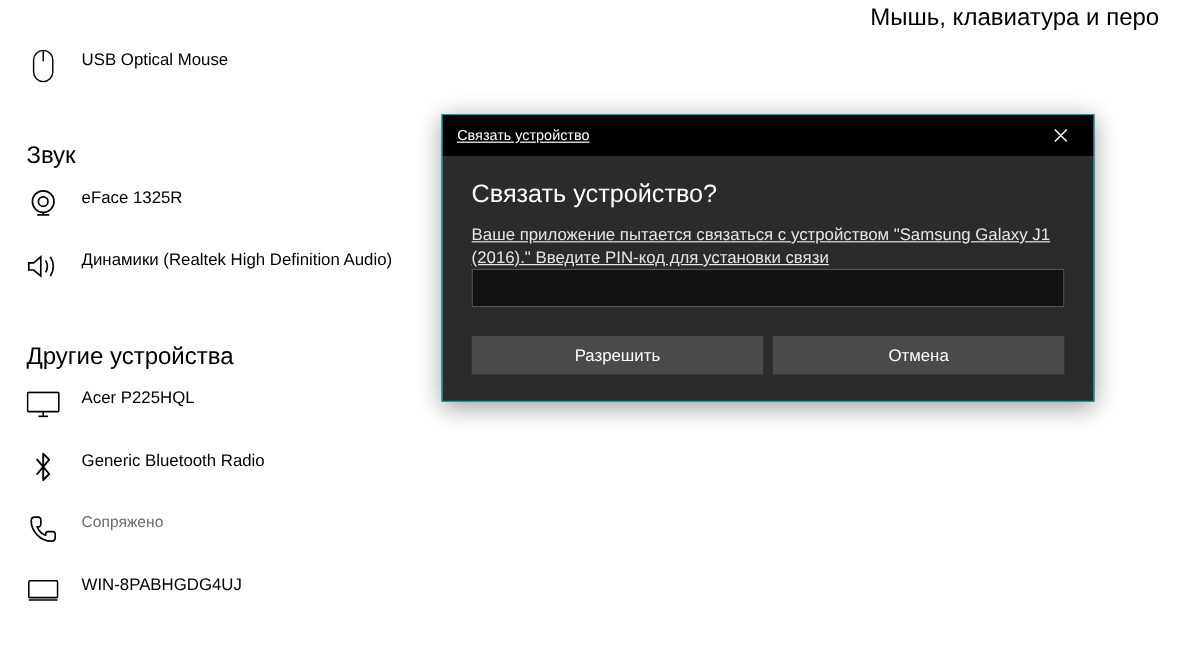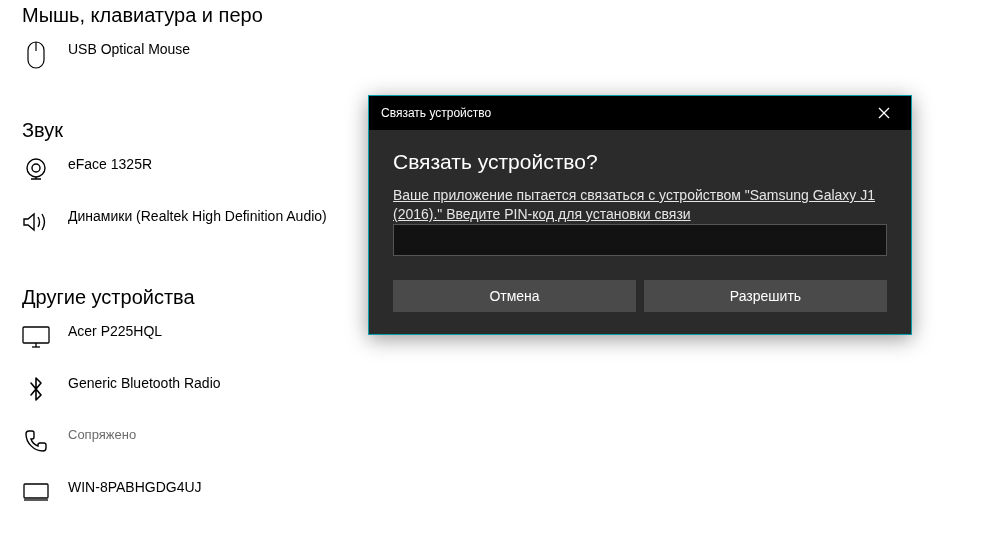--- a/index.html
+++ b/index.html
@@ -19,20 +19,21 @@
   .section-header {
     font-size: 20px;
     font-weight: 400;
     color: #000;
     margin-top: 8px;
     margin-bottom: 14px;
   }
   .section-header.first {
     margin-top: 0;
     padding-top: 4px;
+    text-align: right;
   }
   .device-row {
     display: flex;
     margin-bottom: 24px;
     cursor: default;
   }
   .device-icon {
     width: 28px;
     height: 28px;
     display: flex;
@@ -71,20 +72,21 @@
   }
   .dialog-titlebar {
     background: #000;
     color: #fff;
     height: 34px;
     display: flex;
     align-items: center;
     justify-content: space-between;
     padding: 0 12px;
     font-size: 12px;
+    text-decoration: underline;
   }
   .dialog-close {
     width: 30px;
     height: 30px;
     display: flex;
     align-items: center;
     justify-content: center;
     cursor: pointer;
   }
   .dialog-close svg { display:block; }
@@ -239,17 +241,17 @@
         <line x1="1" y1="1" x2="11" y2="11"></line>
         <line x1="11" y1="1" x2="1" y2="11"></line>
       </svg>
     </span>
   </div>
   <div class="dialog-body">
     <div class="dialog-heading">Связать устройство?</div>
     <div class="dialog-text">Ваше приложение пытается связаться с устройством "Samsung Galaxy J1 (2016)." Введите PIN-код для установки связи</div>
     <input class="dialog-input" type="text" value="" style="">
     <div class="dialog-buttons">
+      <button class="dialog-btn">Разрешить</button>
       <button class="dialog-btn">Отмена</button>
-      <button class="dialog-btn">Разрешить</button>
     </div>
   </div>
 </div>
 
 </body></html>

